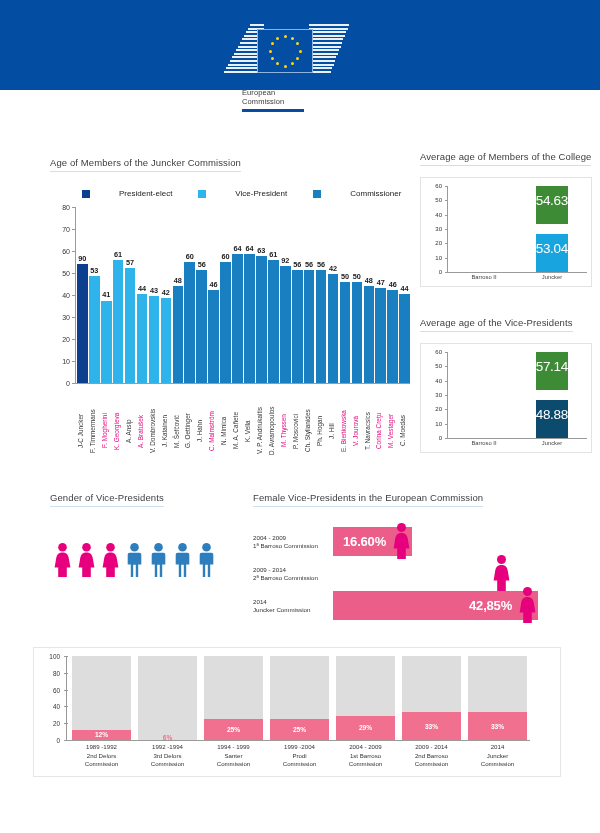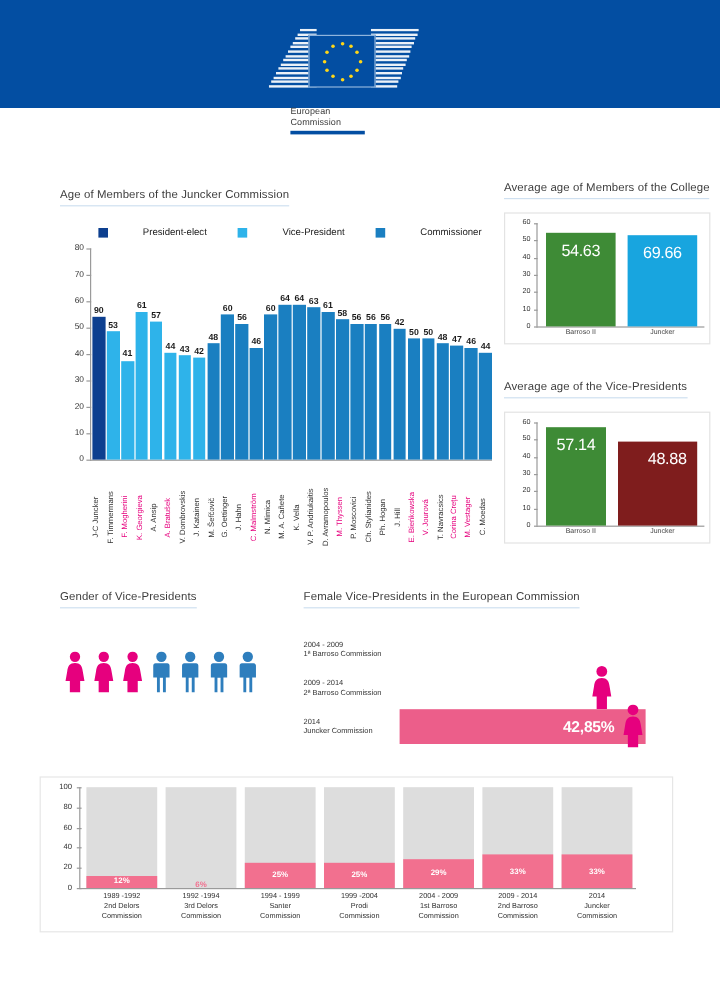--- a/index.html
+++ b/index.html
@@ -118,22 +118,22 @@
   }
   .mini-yaxis { position:absolute; left:4px; top:8px; width:22px; height:86px; }
   .mini-ytick {
     position:absolute; right:5px; font-size:6px; color:#333;
     transform:translateY(-50%); width:14px; text-align:right;
   }
   .mini-tickline { position:absolute; left:20px; width:3px; height:1px; background:#9a9a9a;}
   .mini-vline { position:absolute; left:26px; top:8px; width:1px; height:86px; background:#9a9a9a; }
   .mini-hline { position:absolute; left:26px; top:94px; width:140px; height:1px; background:#9a9a9a; }
   .mini-bars {
-    position:absolute; left:34px; top:8px; width:126px; height:86px;
-    display:flex; align-items:flex-end; gap:10px;
+    position:absolute; left:21px; top:8px; width:126px; height:86px;
+    display:flex; align-items:flex-end; gap:10px;flex-direction:column;
   }
   .mini-bar { flex:1; position:relative; display:flex; align-items:flex-start; justify-content:center; }
   .mini-bar-val {
     font-size:13.5px; color:#ffffff; font-weight:400;
     margin-top:7px; letter-spacing:-.3px;
   }
   .mini-xlabels {
     position:absolute; left:34px; top:96px; width:126px;
     display:flex; gap:10px;
   }
@@ -353,21 +353,21 @@
           </div>
           <div class="bar-col">
             <div class="bar-val" style="bottom: 128.287px;">63</div>
             <div class="bar-rect" style="height: 126.787px; background: rgb(26, 127, 193);"></div>
           </div>
           <div class="bar-col">
             <div class="bar-val" style="bottom: 124.262px;">61</div>
             <div class="bar-rect" style="height: 122.762px; background: rgb(26, 127, 193);"></div>
           </div>
           <div class="bar-col">
-            <div class="bar-val" style="bottom: 118.225px;">58</div>
+            <div class="bar-val" style="bottom: 118.225px;">92</div>
             <div class="bar-rect" style="height: 116.725px; background: rgb(26, 127, 193);"></div>
           </div>
           <div class="bar-col">
             <div class="bar-val" style="bottom: 114.2px;">56</div>
             <div class="bar-rect" style="height: 112.7px; background: rgb(26, 127, 193);"></div>
           </div>
           <div class="bar-col">
             <div class="bar-val" style="bottom: 114.2px;">56</div>
             <div class="bar-rect" style="height: 112.7px; background: rgb(26, 127, 193);"></div>
           </div>
@@ -456,21 +456,21 @@
           <div class="mini-ytick" style="top: 71.6667px;">10</div>
           <div class="mini-tickline" style="top: 71.6667px;"></div>
           <div class="mini-ytick" style="top: 86px;">0</div>
           <div class="mini-tickline" style="top: 86px;"></div>
         </div>
       <div class="mini-bars" id="mini0B">
           <div class="mini-bar" style="height: 78.303px; background: rgb(62, 139, 54);">
             <div class="mini-bar-val">54.63</div>
           </div>
           <div class="mini-bar" style="height: 76.024px; background: rgb(24, 165, 223);">
-            <div class="mini-bar-val">69.66</div>
+            <div class="mini-bar-val">53.04</div>
           </div>
         </div>
       <div class="mini-xlabels" id="mini0X">
           <div class="mini-xlab">Barroso II</div>
           <div class="mini-xlab">Juncker</div>
         </div>
     </div>
   </div>
 
   <div class="mini m2">
@@ -491,21 +491,21 @@
           <div class="mini-tickline" style="top: 57.3333px;"></div>
           <div class="mini-ytick" style="top: 71.6667px;">10</div>
           <div class="mini-tickline" style="top: 71.6667px;"></div>
           <div class="mini-ytick" style="top: 86px;">0</div>
           <div class="mini-tickline" style="top: 86px;"></div>
         </div>
       <div class="mini-bars" id="mini1B">
           <div class="mini-bar" style="height: 81.9007px; background: rgb(62, 139, 54);">
             <div class="mini-bar-val">57.14</div>
           </div>
-          <div class="mini-bar" style="height: 70.0613px; background: #7f1d1d; padding-left: 16px;">
+          <div class="mini-bar" style="height: 70.0613px; background: #0c4a6e;">
             <div class="mini-bar-val">48.88</div>
           </div>
         </div>
       <div class="mini-xlabels" id="mini1X">
           <div class="mini-xlab">Barroso II</div>
           <div class="mini-xlab">Juncker</div>
         </div>
     </div>
   </div>
 
@@ -558,20 +558,27 @@
   </div>
 
   <div class="fvp">
     <div class="sec-title">Female Vice-Presidents in the European Commission</div>
     <div class="fvp-rows" id="fvpRows">
         <div class="fvp-row">
           <div class="fvp-lab">
             <div class="fvp-lab-l1">2004 - 2009</div>
             <div class="fvp-lab-l2">1ª Barroso Commission</div>
           </div>
+          <div class="fvp-track">
+            <div class="fvp-bar" style="width: 79px; background: rgb(236, 94, 138);">16.60%</div>
+            <div class="fvp-ico" style="left: 60px;"><svg width="17" height="36" viewBox="0 0 17 36">
+                <circle cx="8.5" cy="4.5" r="4.5" fill="#e6007e"></circle>
+                <path d="M8.5 10 C4.2 10 2.6 12.4 2.0 17 L0.6 25.5 L4.2 25.5 L4.2 36 L12.8 36 L12.8 25.5 L16.4 25.5 L15.0 17 C14.4 12.4 12.8 10 8.5 10 Z" fill="#e6007e"></path>
+              </svg></div>
+          </div>
         </div>
         <div class="fvp-row">
           <div class="fvp-lab">
             <div class="fvp-lab-l1">2009 - 2014</div>
             <div class="fvp-lab-l2">2ª Barroso Commission</div>
           </div>
           <div class="fvp-track">
             <div class="fvp-ico" style="left: 160px;"><svg width="17" height="36" viewBox="0 0 17 36">
                 <circle cx="8.5" cy="4.5" r="4.5" fill="#e6007e"></circle>
                 <path d="M8.5 10 C4.2 10 2.6 12.4 2.0 17 L0.6 25.5 L4.2 25.5 L4.2 36 L12.8 36 L12.8 25.5 L16.4 25.5 L15.0 17 C14.4 12.4 12.8 10 8.5 10 Z" fill="#e6007e"></path>

